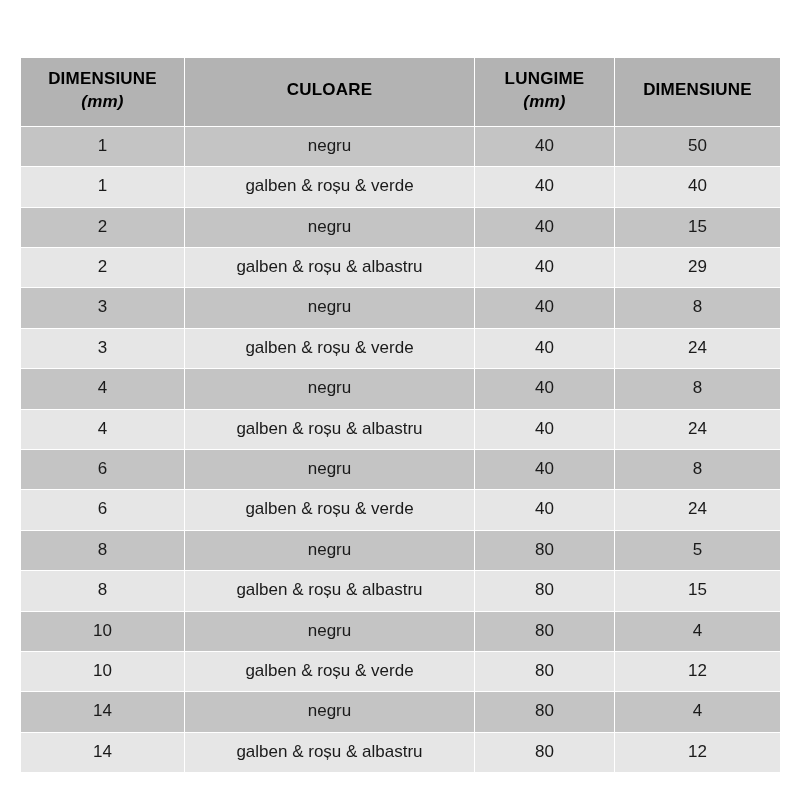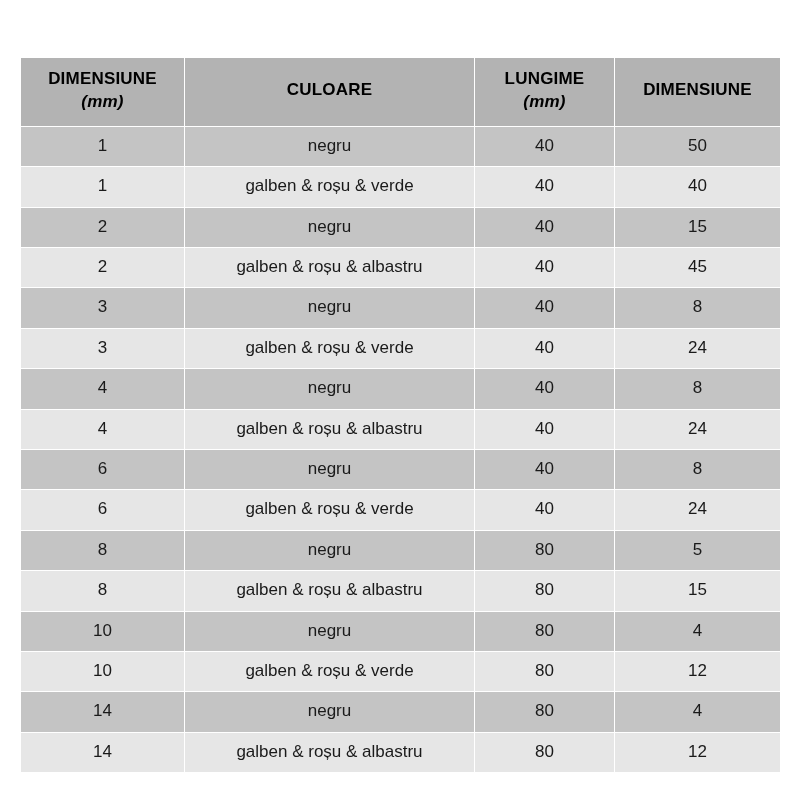--- a/index.html
+++ b/index.html
@@ -110,21 +110,21 @@
           <tr class="row-dark">
             <td>2</td>
             <td>negru</td>
             <td>40</td>
             <td>15</td>
           </tr>
           <tr class="row-light">
             <td>2</td>
             <td>galben &amp; roșu &amp; albastru</td>
             <td>40</td>
-            <td>45</td>
+            <td>29</td>
           </tr>
           <tr class="row-dark">
             <td>3</td>
             <td>negru</td>
             <td>40</td>
             <td>8</td>
           </tr>
           <tr class="row-light">
             <td>3</td>
             <td>galben &amp; roșu &amp; verde</td>

